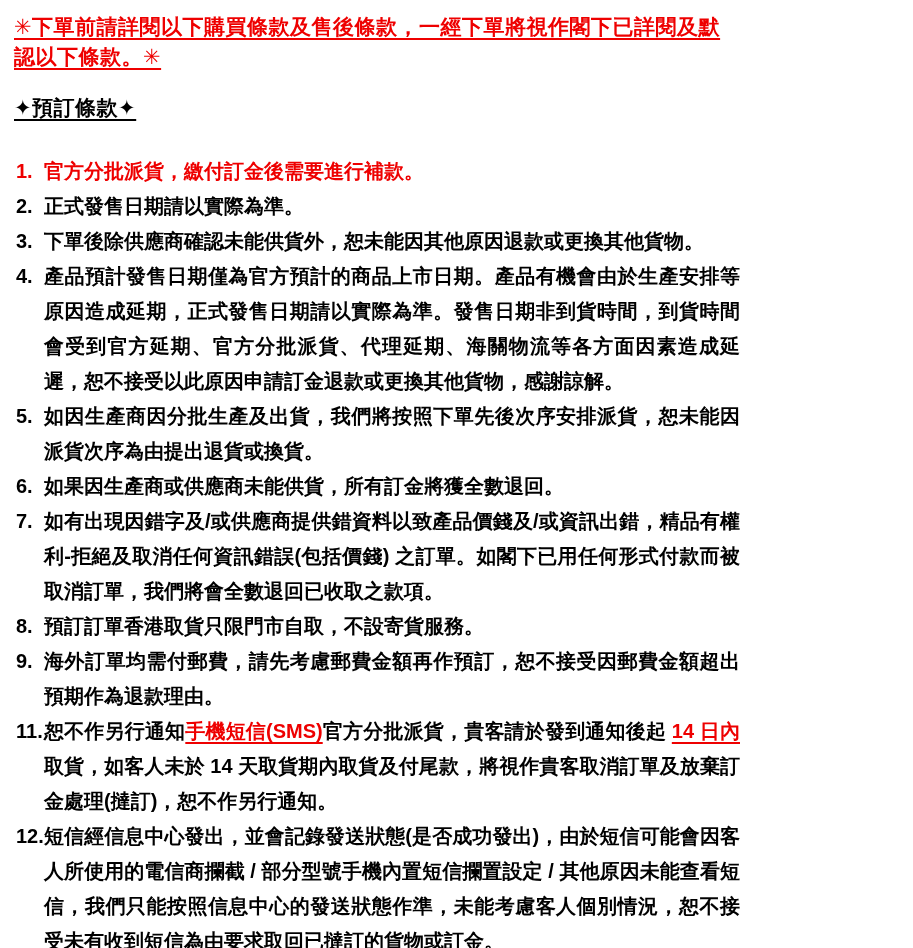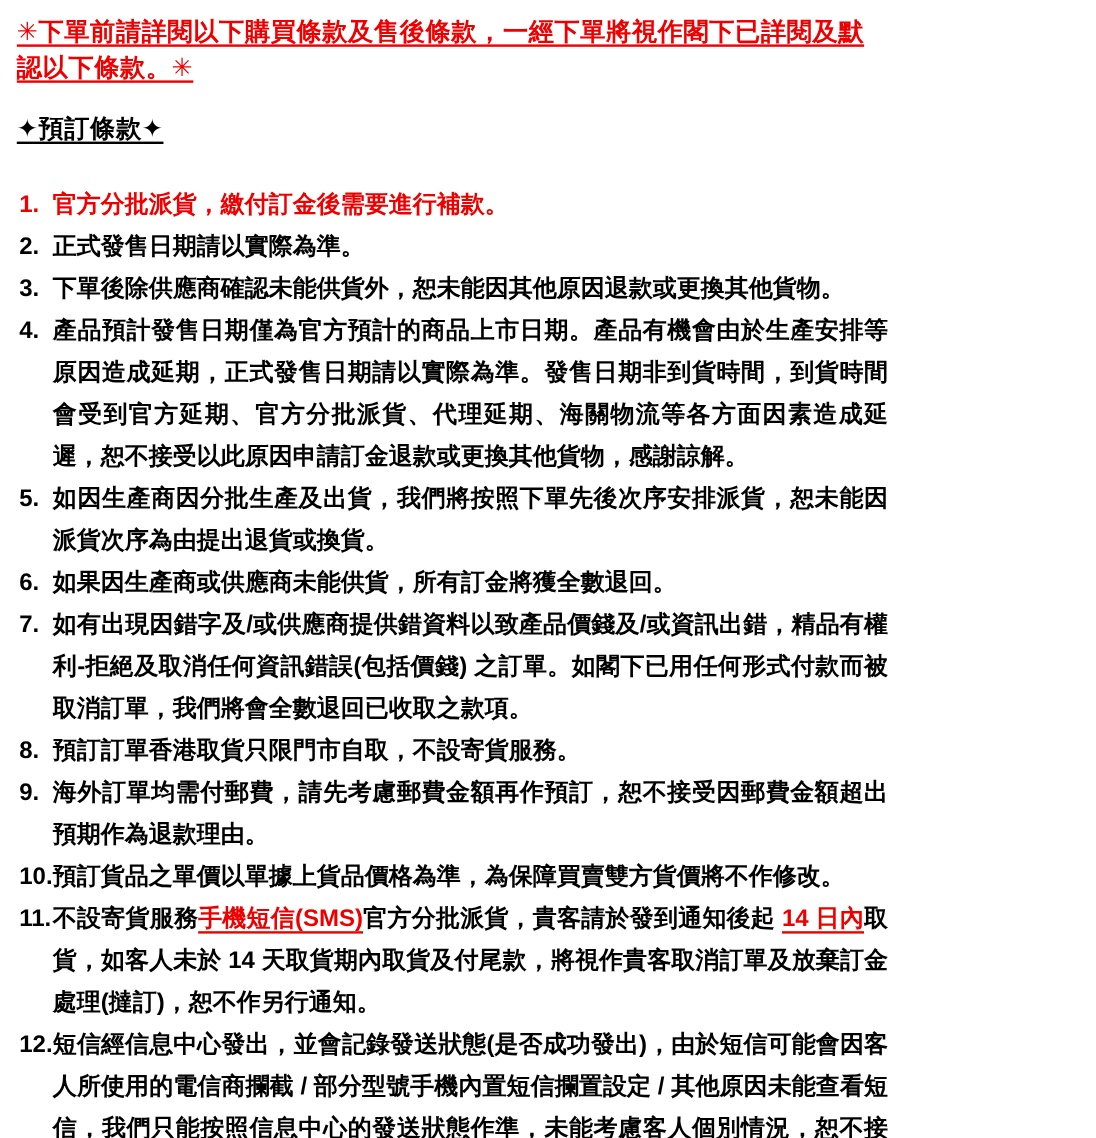--- a/index.html
+++ b/index.html
@@ -119,25 +119,21 @@
       </li>
       <li>
         <span class="num">8.</span>
         <span class="txt"><span class="seg-normal">預訂訂單香港取貨只限門市自取，不設寄貨服務。</span></span>
       </li>
       <li>
         <span class="num">9.</span>
         <span class="txt"><span class="seg-normal">海外訂單均需付郵費，請先考慮郵費金額再作預訂，恕不接受因郵費金額超出預期作為退款理由。</span></span>
       </li>
       <li>
-        <span class="num">10.</span>
-        <span class="txt"><span class="seg-normal">預訂貨品之單價以單據上貨品價格為準，為保障買賣雙方貨價將不作修改。</span></span>
-      </li>
-      <li>
         <span class="num">11.</span>
-        <span class="txt"><span class="seg-normal">不設寄貨服務</span><span class="seg-red-underline">手機短信(SMS)</span><span class="seg-normal">官方分批派貨，貴客請於發到通知後起 </span><span class="seg-red-underline">14 日內</span><span class="seg-normal">取貨，如客人未於 14 天取貨期內取貨及付尾款，將視作貴客取消訂單及放棄訂金處理(撻訂)，恕不作另行通知。</span></span>
+        <span class="txt"><span class="seg-normal">恕不作另行通知</span><span class="seg-red-underline">手機短信(SMS)</span><span class="seg-normal">官方分批派貨，貴客請於發到通知後起 </span><span class="seg-red-underline">14 日內</span><span class="seg-normal">取貨，如客人未於 14 天取貨期內取貨及付尾款，將視作貴客取消訂單及放棄訂金處理(撻訂)，恕不作另行通知。</span></span>
       </li>
       <li>
         <span class="num">12.</span>
         <span class="txt"><span class="seg-normal">短信經信息中心發出，並會記錄發送狀態(是否成功發出)，由於短信可能會因客人所使用的電信商攔截 / 部分型號手機內置短信攔置設定 / 其他原因未能查看短信，我們只能按照信息中心的發送狀態作準，未能考慮客人個別情況，恕不接受未有收到短信為由要求取回已撻訂的貨物或訂金。</span></span>
       </li>
     </ol>
 </div>
 
 </body></html>

